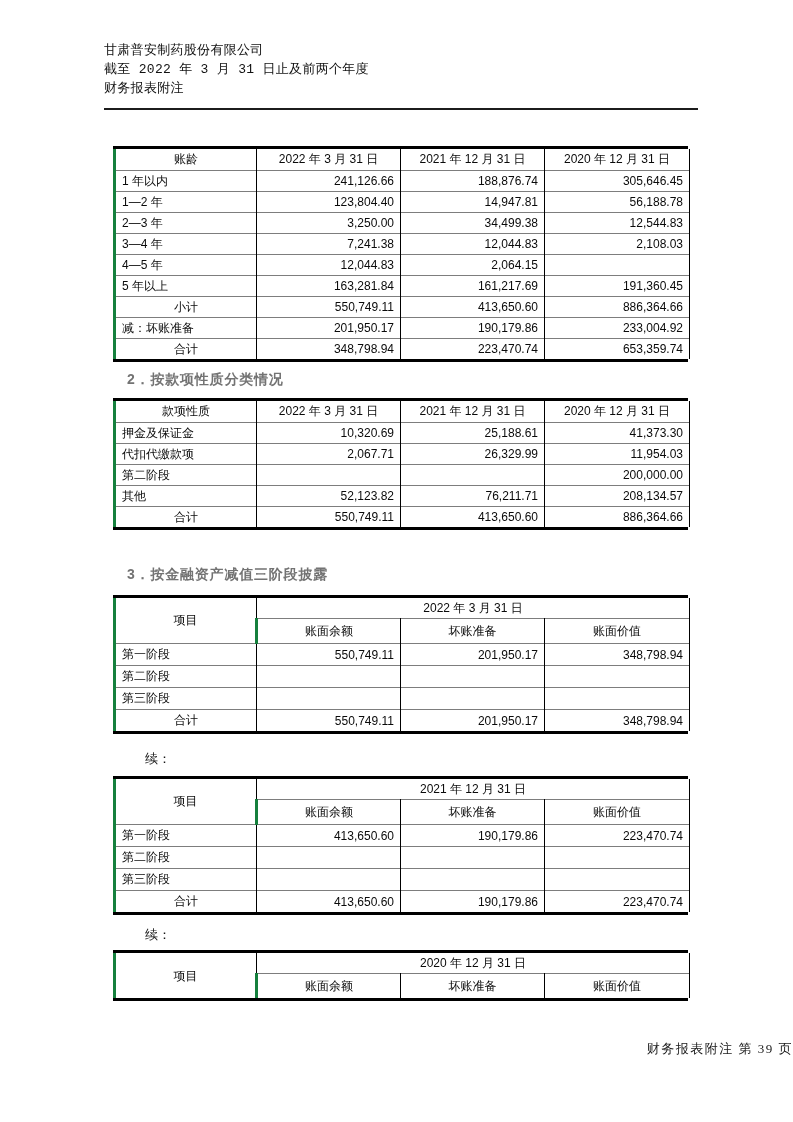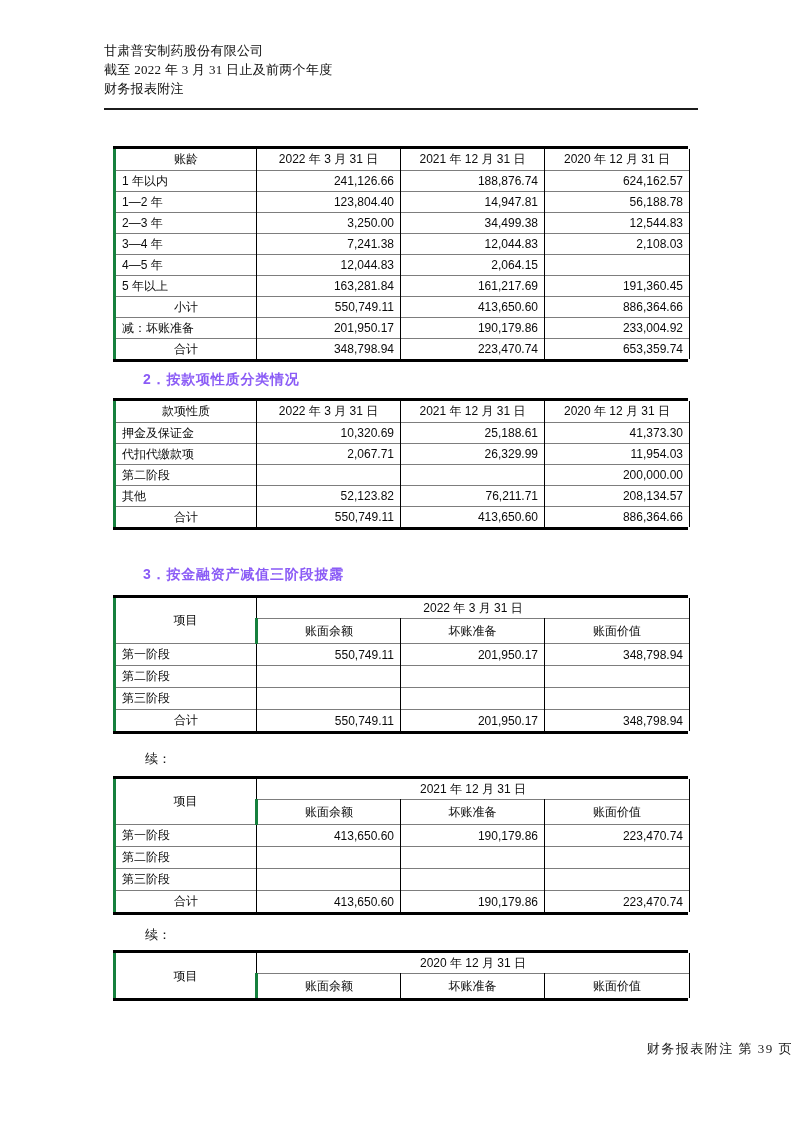--- a/index.html
+++ b/index.html
@@ -7,21 +7,21 @@
   body {
     width:793px; height:1122px; position:relative;
     font-family:"Liberation Sans", sans-serif; color:#000;
     overflow:hidden;
   }
   .abs { position:absolute; }
 
   
   .pg-header {
     left:104px; top:41px;
-    font-family:Liberation Serif, serif;
+    font-family:Liberation Mono, monospace;
     font-size:13px; line-height:19px; color:#111;
     letter-spacing:0.3px;
   }
   .rule {
     left:104px; top:108px; width:594px; height:0;
     border-top:2px solid #1c1c1c;
   }
 
   
   .tblw {
@@ -43,23 +43,23 @@
   .lab { text-align:left; }
   .ctr { text-align:center; }
   .t-simple tr.head td { height:21px; }
   .t-simple td { height:21px; }
   .t-stage tr.h1 td { height:20px; }
   .t-stage tr.sub td { height:25px; }
   .t-stage tr.data td { height:22px; }
 
   
   .sec-title {
-    left:143px; font-size:14px; font-weight:bold;
+    left:127px; font-size:14px; font-weight:bold;
     font-family:"Liberation Sans", sans-serif;
-    letter-spacing:0.8px; color:#8b5cf6;
+    letter-spacing:0.8px; color:#737373;
   }
   .cont {
     left:145px; font-size:13px;
     font-family:"Liberation Serif", serif; color:#161616;
   }
 
   
   .pg-footer {
     left:0; top:1040px; width:793px; text-align:right;
     font-family:"Liberation Serif", serif;
@@ -88,21 +88,21 @@
         <tr class="head">
       <td class="ctr">账龄</td>
       <td class="ctr">2022 年 3 月 31 日</td>
       <td class="ctr">2021 年 12 月 31 日</td>
       <td class="ctr">2020 年 12 月 31 日</td>
     </tr>
     <tr>
       <td class="lab">1 年以内</td>
       <td class="num">241,126.66</td>
       <td class="num">188,876.74</td>
-      <td class="num">624,162.57</td>
+      <td class="num">305,646.45</td>
     </tr>
     <tr>
       <td class="lab">1—2 年</td>
       <td class="num">123,804.40</td>
       <td class="num">14,947.81</td>
       <td class="num">56,188.78</td>
     </tr>
     <tr>
       <td class="lab">2—3 年</td>
       <td class="num">3,250.00</td>

